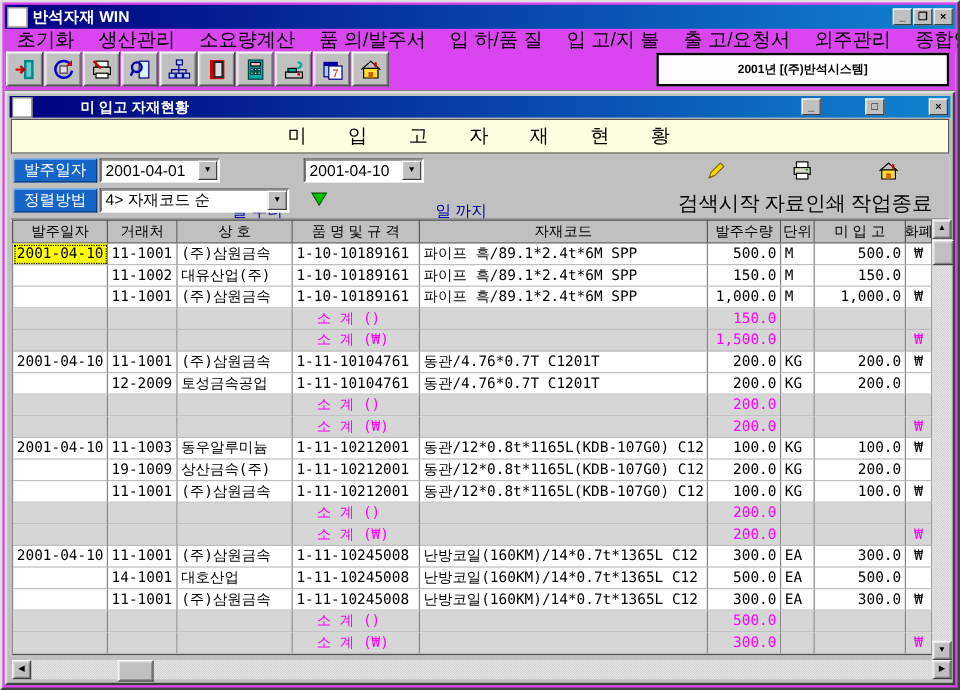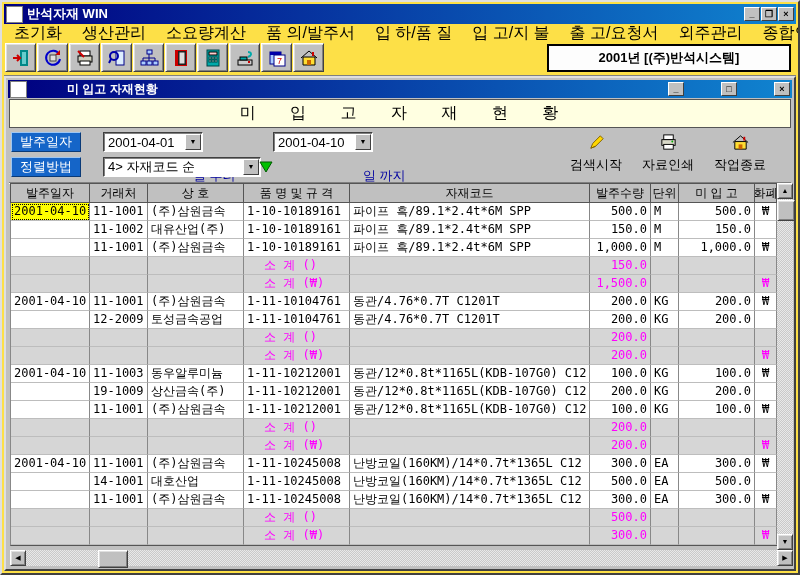--- a/index.html
+++ b/index.html
@@ -1,51 +1,51 @@
 <!DOCTYPE html>
 <html><head>
 <meta charset="utf-8">
 <style>
   html,body{margin:0;padding:0;background:#555;}
-  #screen{position:relative;width:800px;height:575px;background:#fde047;overflow:hidden;
+  #screen{position:relative;width:800px;height:575px;background:#d946ef;overflow:hidden;
     font-family:"Liberation Sans","DejaVu Sans",sans-serif;
     border:2px solid;border-color:#dfdfdf #404040 #404040 #dfdfdf;box-sizing:border-box;padding-left:16px;}
   .tbar{position:absolute;left:2px;right:2px;height:20px;background:linear-gradient(90deg,#000080,#1084d0);
     display:flex;align-items:center;color:#fff;font-size:13px;font-weight:bold;padding:0 2px;box-sizing:border-box;}
   .tbar .ttl{flex:1;margin-left:4px;white-space:nowrap;}
   .wbtn{width:16px;height:14px;background:#c0c0c0;border:1px solid;border-color:#fff #404040 #404040 #fff;
     font-size:9px;line-height:11px;text-align:center;color:#000;margin-left:1px;font-weight:bold;padding:0;}
   .logo{width:15px;height:15px;background:#fff;border:1px solid #808080;flex:0 0 auto;}
   
   #menubar{position:absolute;left:2px;top:22px;right:2px;height:18px;display:flex;align-items:center;font-size:16px;color:#000;}
   .mitem{padding:0 10px;white-space:nowrap;}
   
   #toolbar{position:absolute;left:2px;top:40px;right:2px;height:33px;border-bottom:1px solid #808080;box-shadow:0 1px 0 #fff;}
   .tb{position:relative;width:31px;height:29px;margin:1px 0 0 1px;background:#c0c0c0;border:1px solid;
     border-color:#fff #404040 #404040 #fff;box-shadow:inset 1px 1px 0 #dfdfdf,inset -1px -1px 0 #808080;
     display:inline-flex;align-items:center;justify-content:center;padding:0;vertical-align:top;}
   .tb svg{width:20px;height:20px;}
   #yearbox{position:absolute;right:5px;top:2px;width:240px;height:24px;background:#fdfdfd;border:2px solid #000;
-    font-size:13px;font-weight:bold;display:flex;align-items:center;justify-content:center;white-space:nowrap;}
+    font-size:10px;font-weight:bold;display:flex;align-items:center;justify-content:center;white-space:nowrap;}
   
   #iw{position:absolute;left:2px;top:74px;right:2px;bottom:2px;background:#c0c0c0;
     border:2px solid;border-color:#dfdfdf #404040 #404040 #dfdfdf;box-sizing:border-box;}
   #iw .tbar{height:18px;font-size:12px;}
   #banner{position:absolute;left:3px;right:3px;top:21px;height:29px;background:#ffffe1;border:1px solid #555;
     display:flex;align-items:center;justify-content:center;font-size:16px;color:#000;word-spacing:26px;letter-spacing:2px;box-sizing:border-box;}
   #fpanel{position:absolute;left:3px;right:3px;top:51px;height:53px;border-bottom:1px solid #808080;box-shadow:0 1px 0 #fff;}
   .flabel{position:absolute;width:70px;height:20px;background:#1565c8;color:#fff;font-size:13px;
     display:flex;align-items:center;justify-content:center;border:1px solid;border-color:#9ec6f2 #0a3a77 #0a3a77 #9ec6f2;box-sizing:border-box;}
   .combo{position:absolute;height:20px;background:#fff;border:1px solid;border-color:#404040 #fff #fff #404040;
-    box-shadow:inset 1px 1px 0 #808080;display:flex;align-items:center;box-sizing:border-box;font-size:13px;margin-left:20px;}
+    box-shadow:inset 1px 1px 0 #808080;display:flex;align-items:center;box-sizing:border-box;font-size:13px;}
   .combo .val{flex:1;padding:0 4px;white-space:nowrap;overflow:hidden;}
   .dropbtn{width:16px;height:16px;background:#c0c0c0;border:1px solid;border-color:#fff #404040 #404040 #fff;
     font-size:7px;line-height:14px;text-align:center;padding:0;color:#000;margin-right:1px;}
   .btxt{position:absolute;font-size:13px;color:#0000a0;white-space:nowrap;margin-top:32px;}
-  .action{position:absolute;top:4px;width:62px;height:44px;text-align:center;font-size:13px;color:#000;cursor:default;}
+  .action{position:absolute;top:4px;width:62px;height:44px;text-align:center;font-size:17px;color:#000;cursor:default;}
   .action svg{width:19px;height:19px;}
   .action .albl{margin-top:1px;white-space:nowrap;}
   
   #thead{position:absolute;left:4px;top:105px;width:767px;height:20px;display:grid;
     grid-template-columns:80px 58px 96px 106px 240px 61px 28px 76px 22px;
     font-size:12px;}
   .hc{background:#c0c0c0;border:1px solid #555;border-left:none;display:flex;align-items:center;justify-content:center;
     white-space:nowrap;overflow:hidden;box-sizing:border-box;}
   .hc:first-child{border-left:1px solid #555;}
   #tbody{position:absolute;left:4px;top:125px;width:767px;background:#fff;border-left:1px solid #888;

